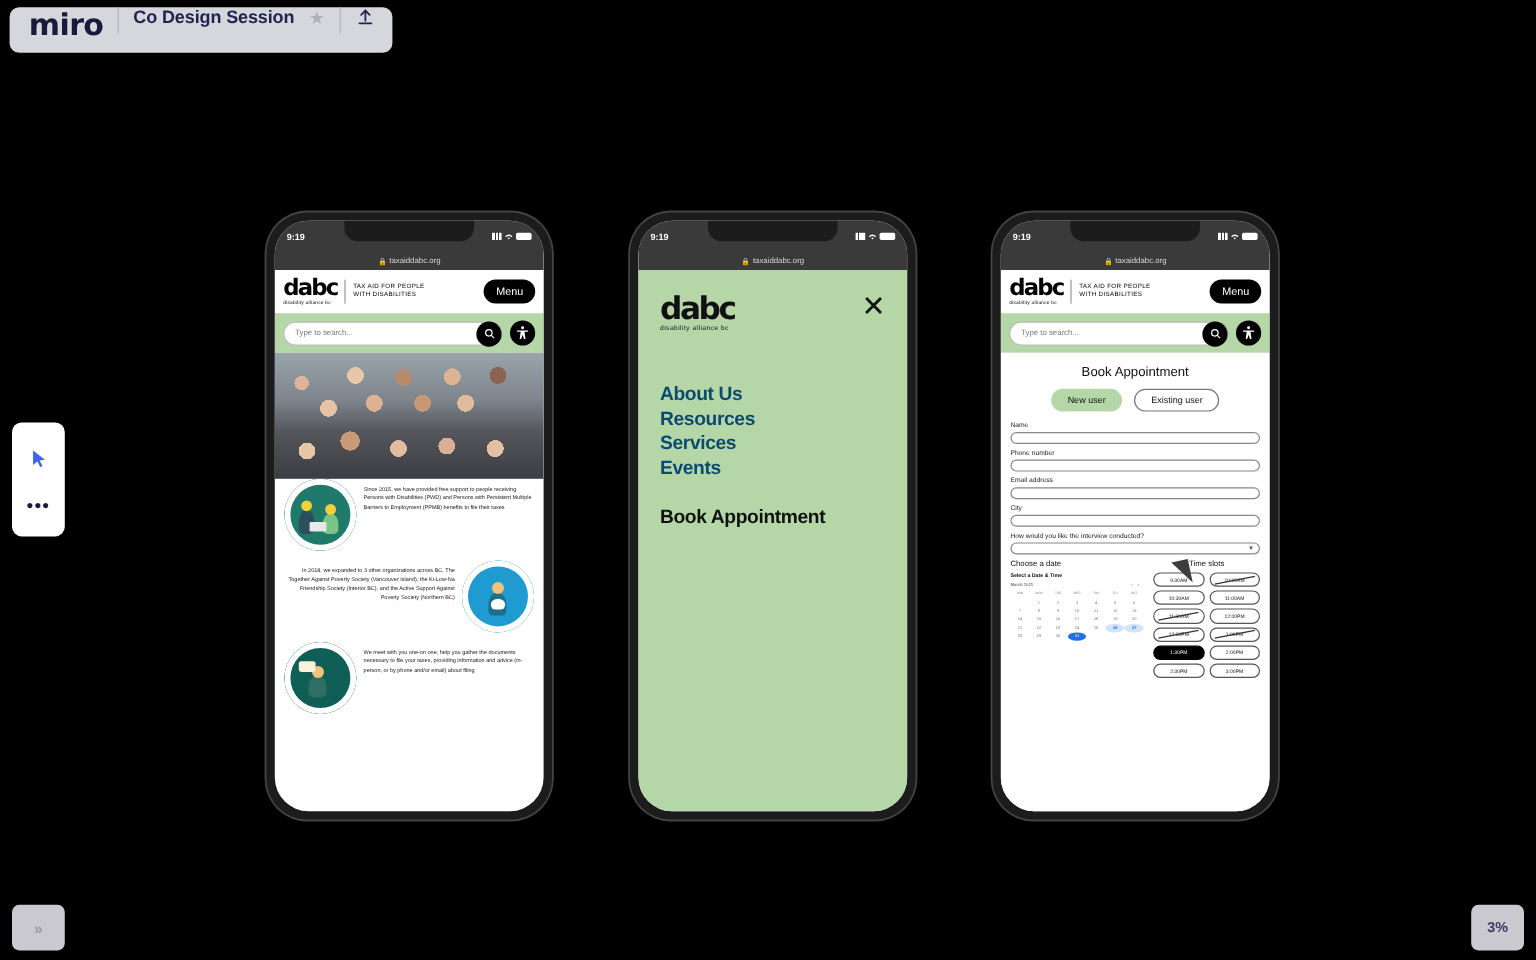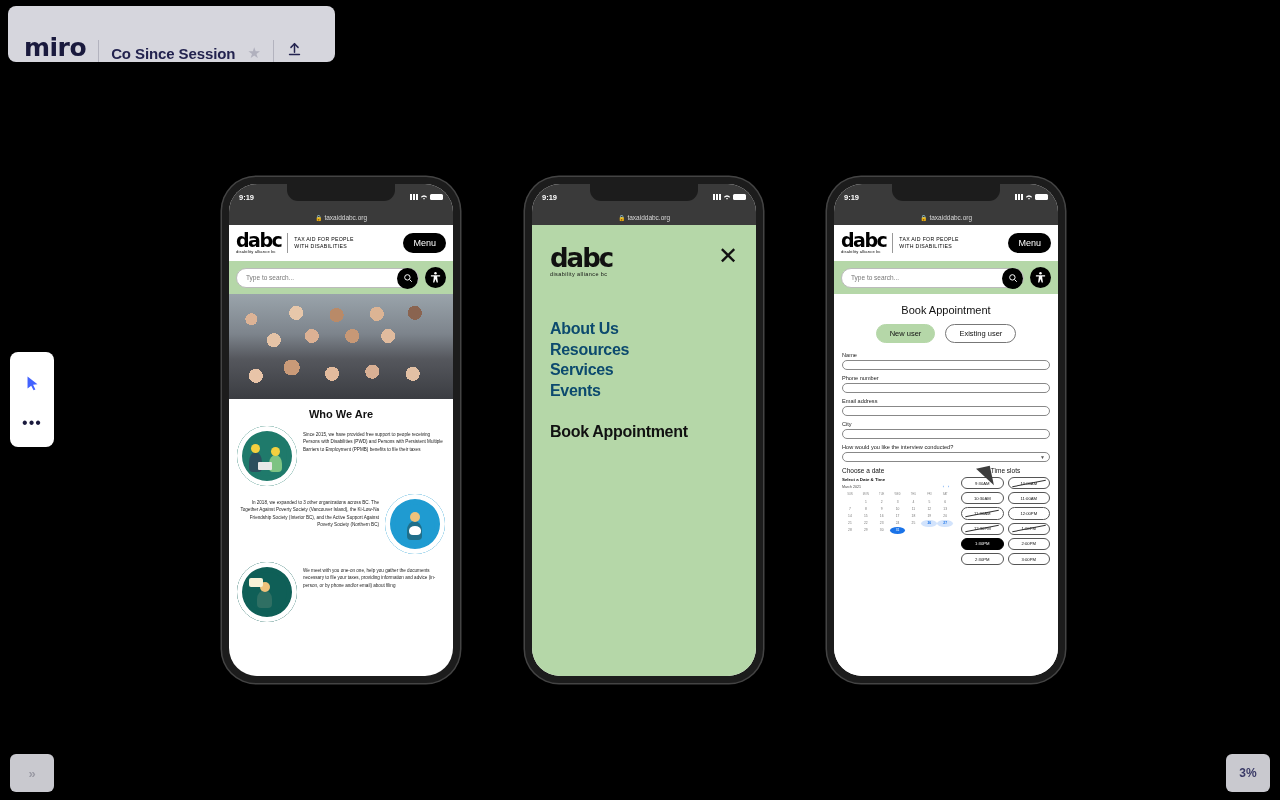--- a/index.html
+++ b/index.html
@@ -6,23 +6,23 @@
   html, body {
     width: 1280px; height: 800px;
     background: #000; overflow: hidden;
     font-family: "Liberation Sans", sans-serif;
   }
   .canvas { position: relative; width: 1280px; height: 800px; background: #000; }
 
   
   .miro-bar {
     position: absolute; left: 8px; top: 6px;
-    height: 56px; display: flex; align-items: flex-end;
+    height: 38px; display: flex; align-items: flex-start;
     background: #d6d6dd; border-radius: 8px;
-    padding: 0 32px 0 16px; gap: 12px;
+    padding: 0 14px 0 16px; gap: 12px;
   }
   .miro-logo {
     font-family: "DejaVu Sans", sans-serif;
     font-size: 25px; font-weight: 700; color: #1a1a3d;
     letter-spacing: -0.5px;
   }
   .vdiv { width: 1px; height: 22px; background: #b3b3be; }
   .board-title { font-size: 15px; font-weight: 700; color: #23234f; letter-spacing: -0.1px; }
   .star-ico { color: #b0b0bd; font-size: 15px; }
   .share-ico { color: #23234f; }
@@ -217,21 +217,21 @@
   .dt-wrap { position: relative; }
 </style>
 </head>
 <body>
 
 <div class="canvas">
 
   <div class="miro-bar">
     <span class="miro-logo">miro</span>
     <span class="vdiv"></span>
-    <span class="board-title">Co Since Session</span>
+    <span class="board-title">Co Design Session</span>
     <span class="star-ico">★</span>
     <span class="vdiv"></span>
     <span class="share-ico">
       <svg width="17" height="17" viewBox="0 0 24 24" fill="none" stroke="#23234f" stroke-width="2.1" stroke-linecap="round">
         <path d="M12 16V4"></path>
           <path d="M7 9l5-5 5 5"></path>
           <path d="M5 19h14"></path>
       </svg>
     </span>
   </div>
@@ -285,21 +285,20 @@
           </span>
         </div>
         <div class="a11y-btn">
           <svg width="13" height="13" viewBox="0 0 24 24" fill="#fff">
               <circle cx="12" cy="4" r="2.3"></circle>
               <path d="M3.5 8h17v2.1h-5.6l1.6 11h-2.3L12 14.6 9.8 21.1H7.5l1.6-11H3.5z"></path>
             </svg>
         </div>
       </div>
       <div class="hero-photo"></div>
-      <div class="sec-title">Who We Are</div>
 
       <div class="wwa-row">
         <div class="circ teal">
           <span class="fig" style="width:13px;height:20px;background:#2b4f5e;left:12px;top:26px;"></span>
           <span class="fig" style="width:9px;height:9px;border-radius:50%;background:#f4d03f;left:14px;top:18px;"></span>
           <span class="fig" style="width:13px;height:17px;background:#7dc383;left:32px;top:29px;"></span>
           <span class="fig" style="width:9px;height:9px;border-radius:50%;background:#f4d03f;left:34px;top:21px;"></span>
           <span class="fig" style="width:14px;height:8px;background:#e8e8e8;border-radius:1px;left:21px;top:36px;"></span>
         </div>
         <div class="wwa-txt">Since 2015, we have provided free support to people receiving Persons with Disabilities (PWD) and Persons with Persistent Multiple Barriers to Employment (PPMB) benefits to file their taxes</div>

